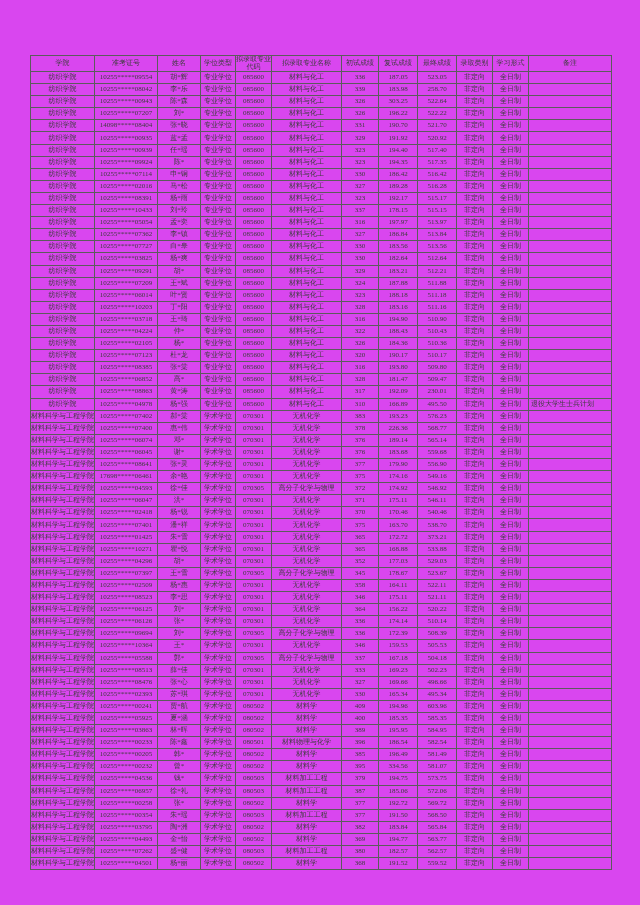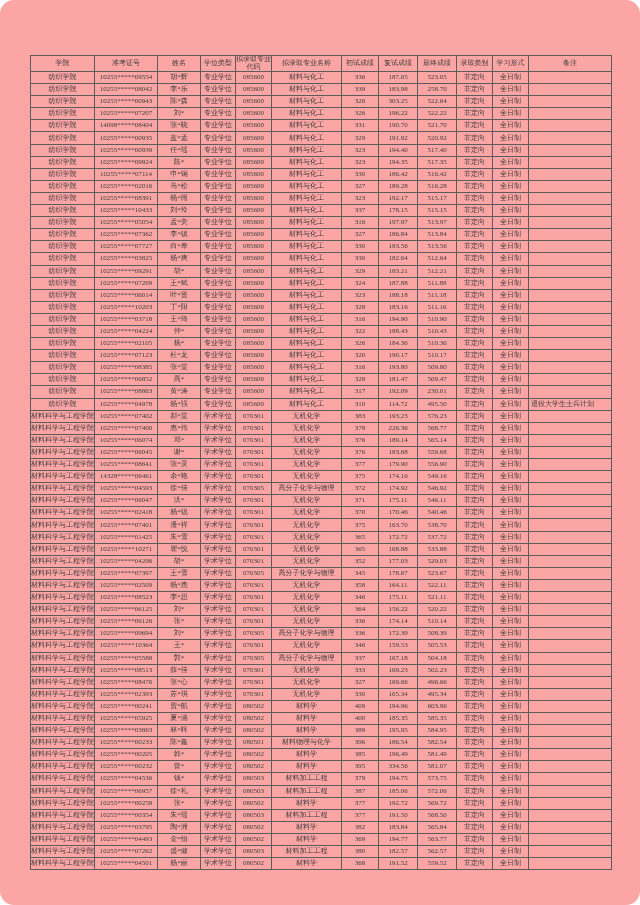--- a/index.html
+++ b/index.html
@@ -1,21 +1,21 @@
 <!DOCTYPE html>
 <html><head>
 <meta charset="utf-8">
 <style>
   html,body { margin:0; padding:0; }
   body {
     width:640px; height:905px; background:#ffffff; position:relative;
     font-family:"Liberation Serif","DejaVu Serif",serif;
     -webkit-text-size-adjust:none;
   }
-  .page { position:absolute; left:0; top:0; width:640px; height:905px; background:#fca5a5;border-radius:14px; }
+  .page { position:absolute; left:0; top:0; width:640px; height:905px; background:#d946ef; }
   .table-wrap { position:absolute; left:30px; top:55px; width:582px; }
   table.admission {
     border-collapse:collapse; table-layout:fixed; width:100%;
     color:#3d3d3d; border:1.5px solid #4a4a4a;
   }
   table.admission th, table.admission td {
     border:1px solid #5c5c5c; padding:0; overflow:hidden;
     font-size:7px; font-weight:normal; text-align:center;
   }
   table.admission thead th { height:14px; line-height:7.5px; white-space:normal; }
@@ -442,21 +442,21 @@
             <td class="remark"></td>
           </tr>
           <tr>
             <td>纺织学院</td>
             <td>10255*****04978</td>
             <td>杨*强</td>
             <td>专业学位</td>
             <td>085600</td>
             <td>材料与化工</td>
             <td>310</td>
-            <td>114.72</td>
+            <td>166.89</td>
             <td>495.50</td>
             <td>非定向</td>
             <td>全日制</td>
             <td class="remark">退役大学生士兵计划</td>
           </tr>
           <tr>
             <td>材料科学与工程学院</td>
             <td>10255*****07402</td>
             <td>郝*棠</td>
             <td>学术学位</td>
@@ -520,21 +520,21 @@
             <td>无机化学</td>
             <td>377</td>
             <td>179.90</td>
             <td>556.90</td>
             <td>非定向</td>
             <td>全日制</td>
             <td class="remark"></td>
           </tr>
           <tr>
             <td>材料科学与工程学院</td>
-            <td>14328*****06461</td>
+            <td>17698*****06461</td>
             <td>余*艳</td>
             <td>学术学位</td>
             <td>070301</td>
             <td>无机化学</td>
             <td>375</td>
             <td>174.16</td>
             <td>549.16</td>
             <td>非定向</td>
             <td>全日制</td>
             <td class="remark"></td>
@@ -597,21 +597,21 @@
           </tr>
           <tr>
             <td>材料科学与工程学院</td>
             <td>10255*****01425</td>
             <td>朱*雪</td>
             <td>学术学位</td>
             <td>070301</td>
             <td>无机化学</td>
             <td>365</td>
             <td>172.72</td>
-            <td>537.72</td>
+            <td>373.21</td>
             <td>非定向</td>
             <td>全日制</td>
             <td class="remark"></td>
           </tr>
           <tr>
             <td>材料科学与工程学院</td>
             <td>10255*****10271</td>
             <td>瞿*悦</td>
             <td>学术学位</td>
             <td>070301</td>

